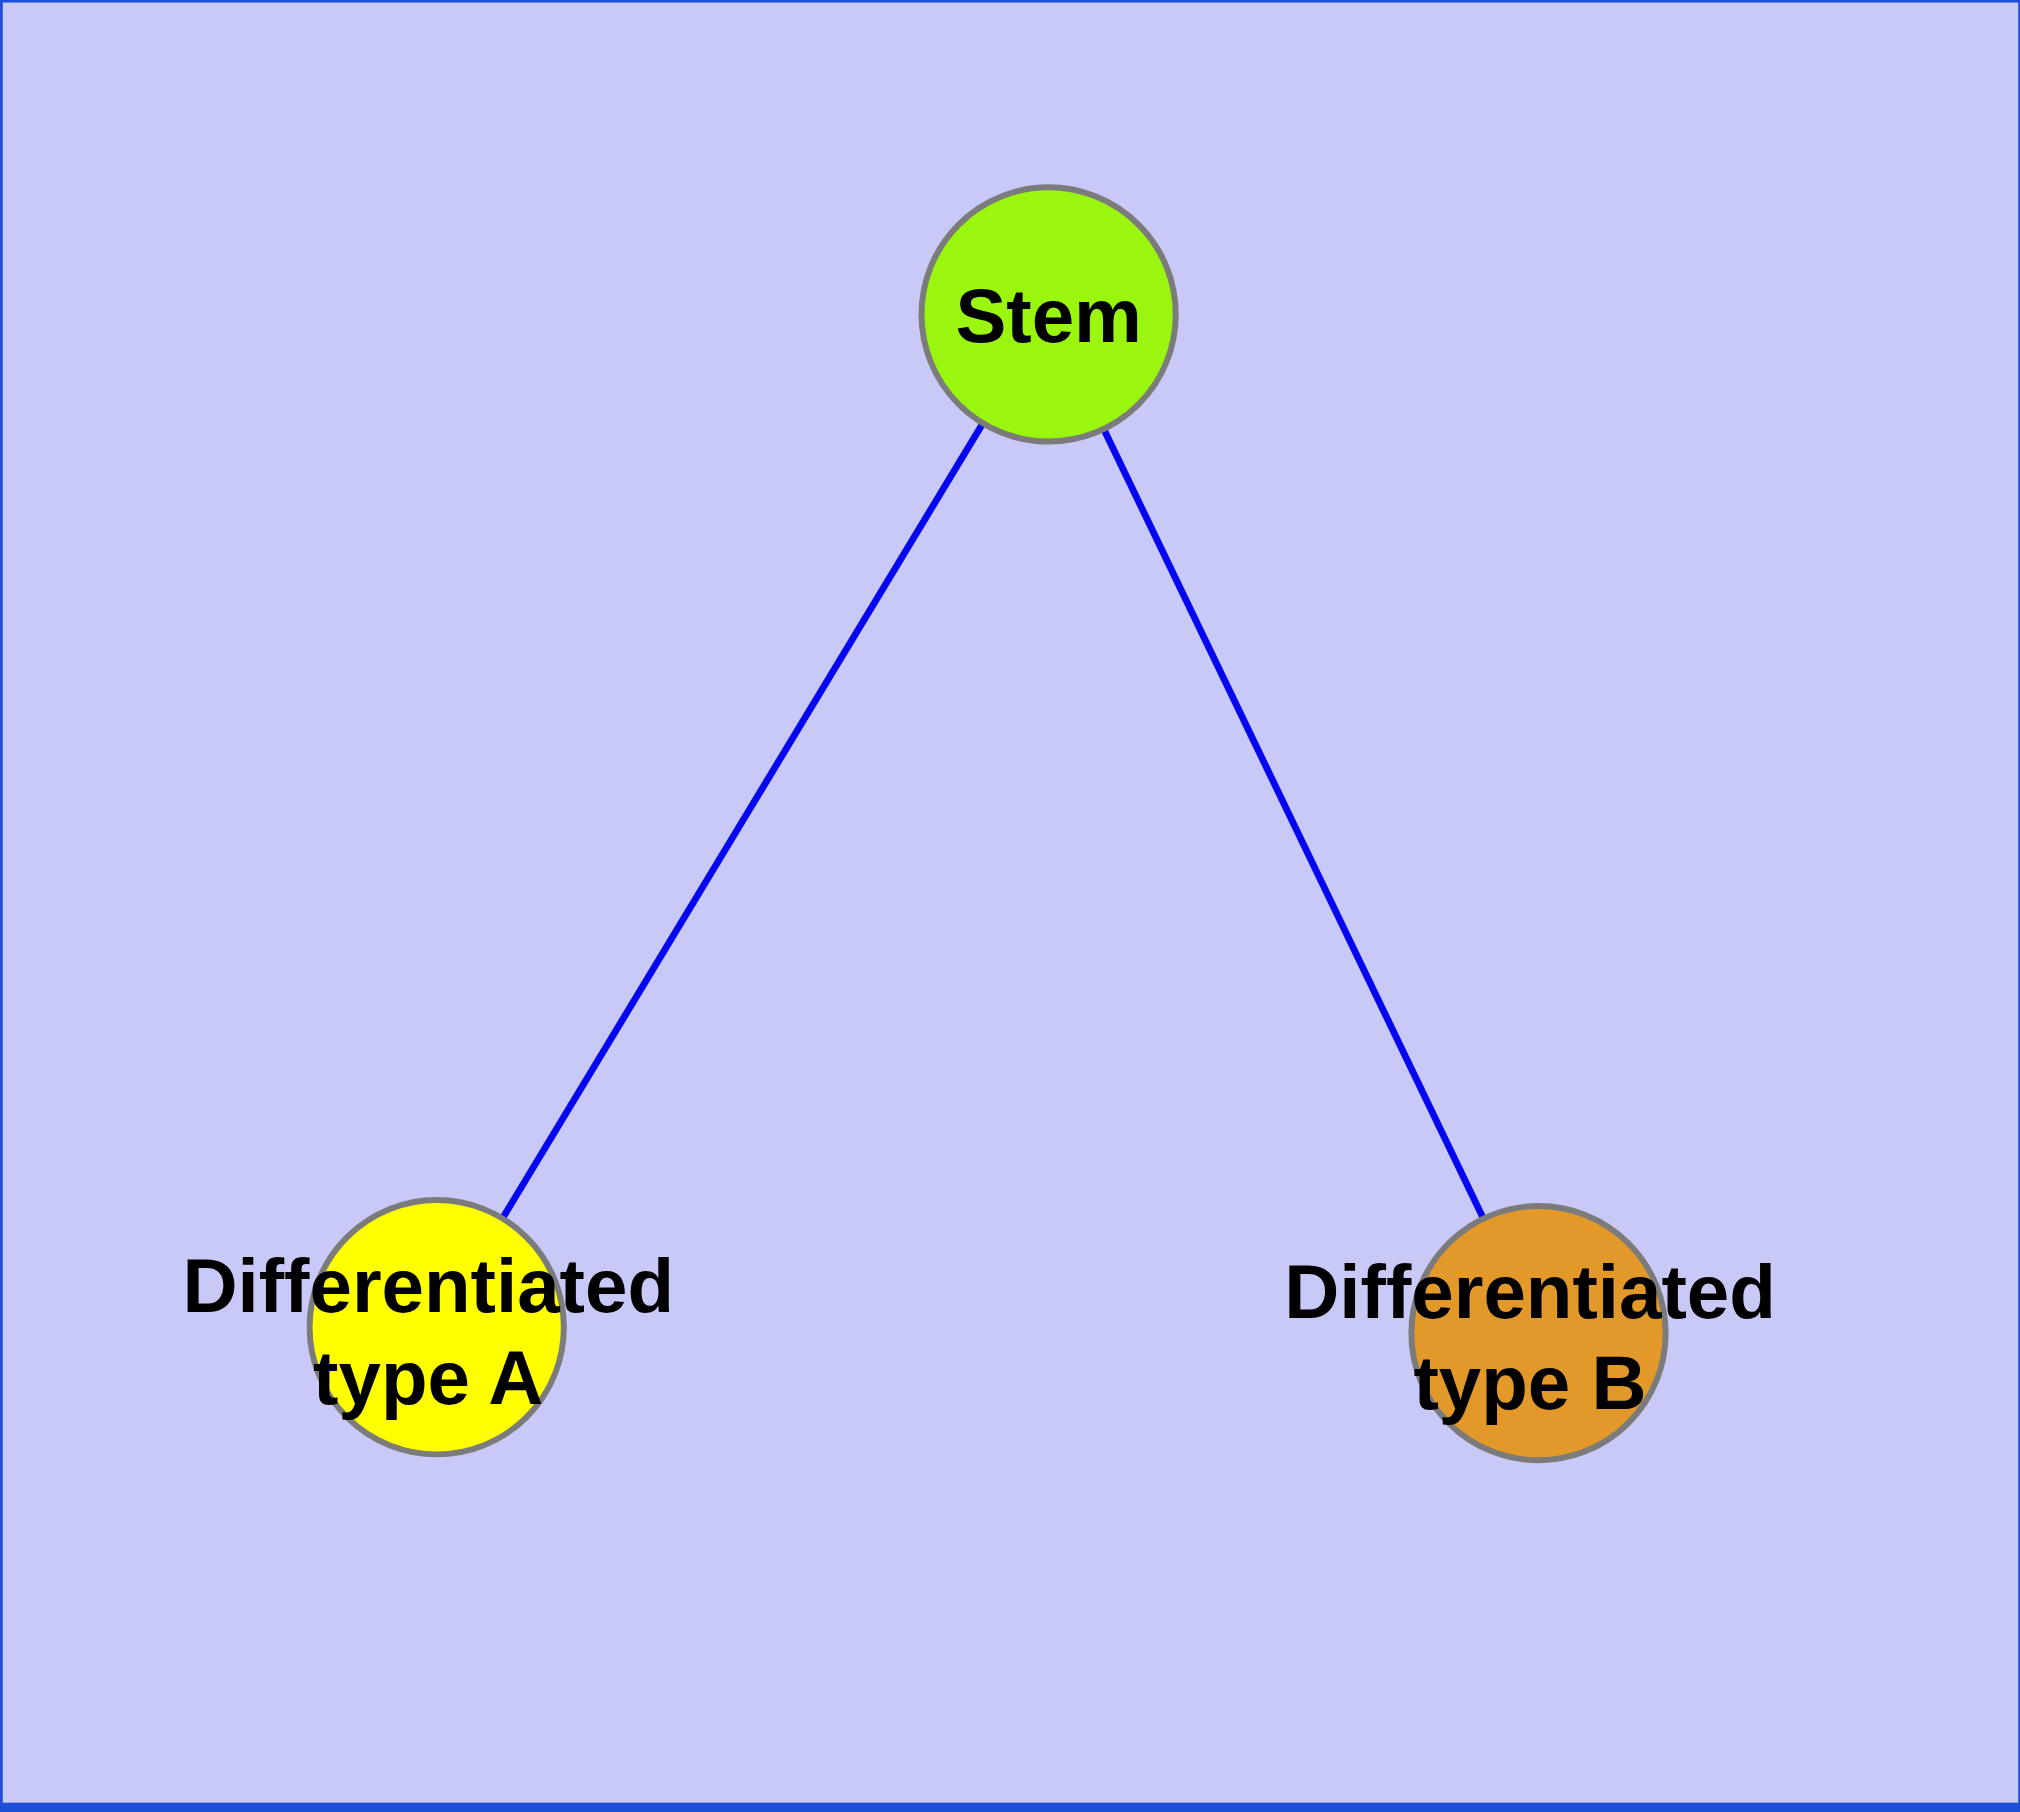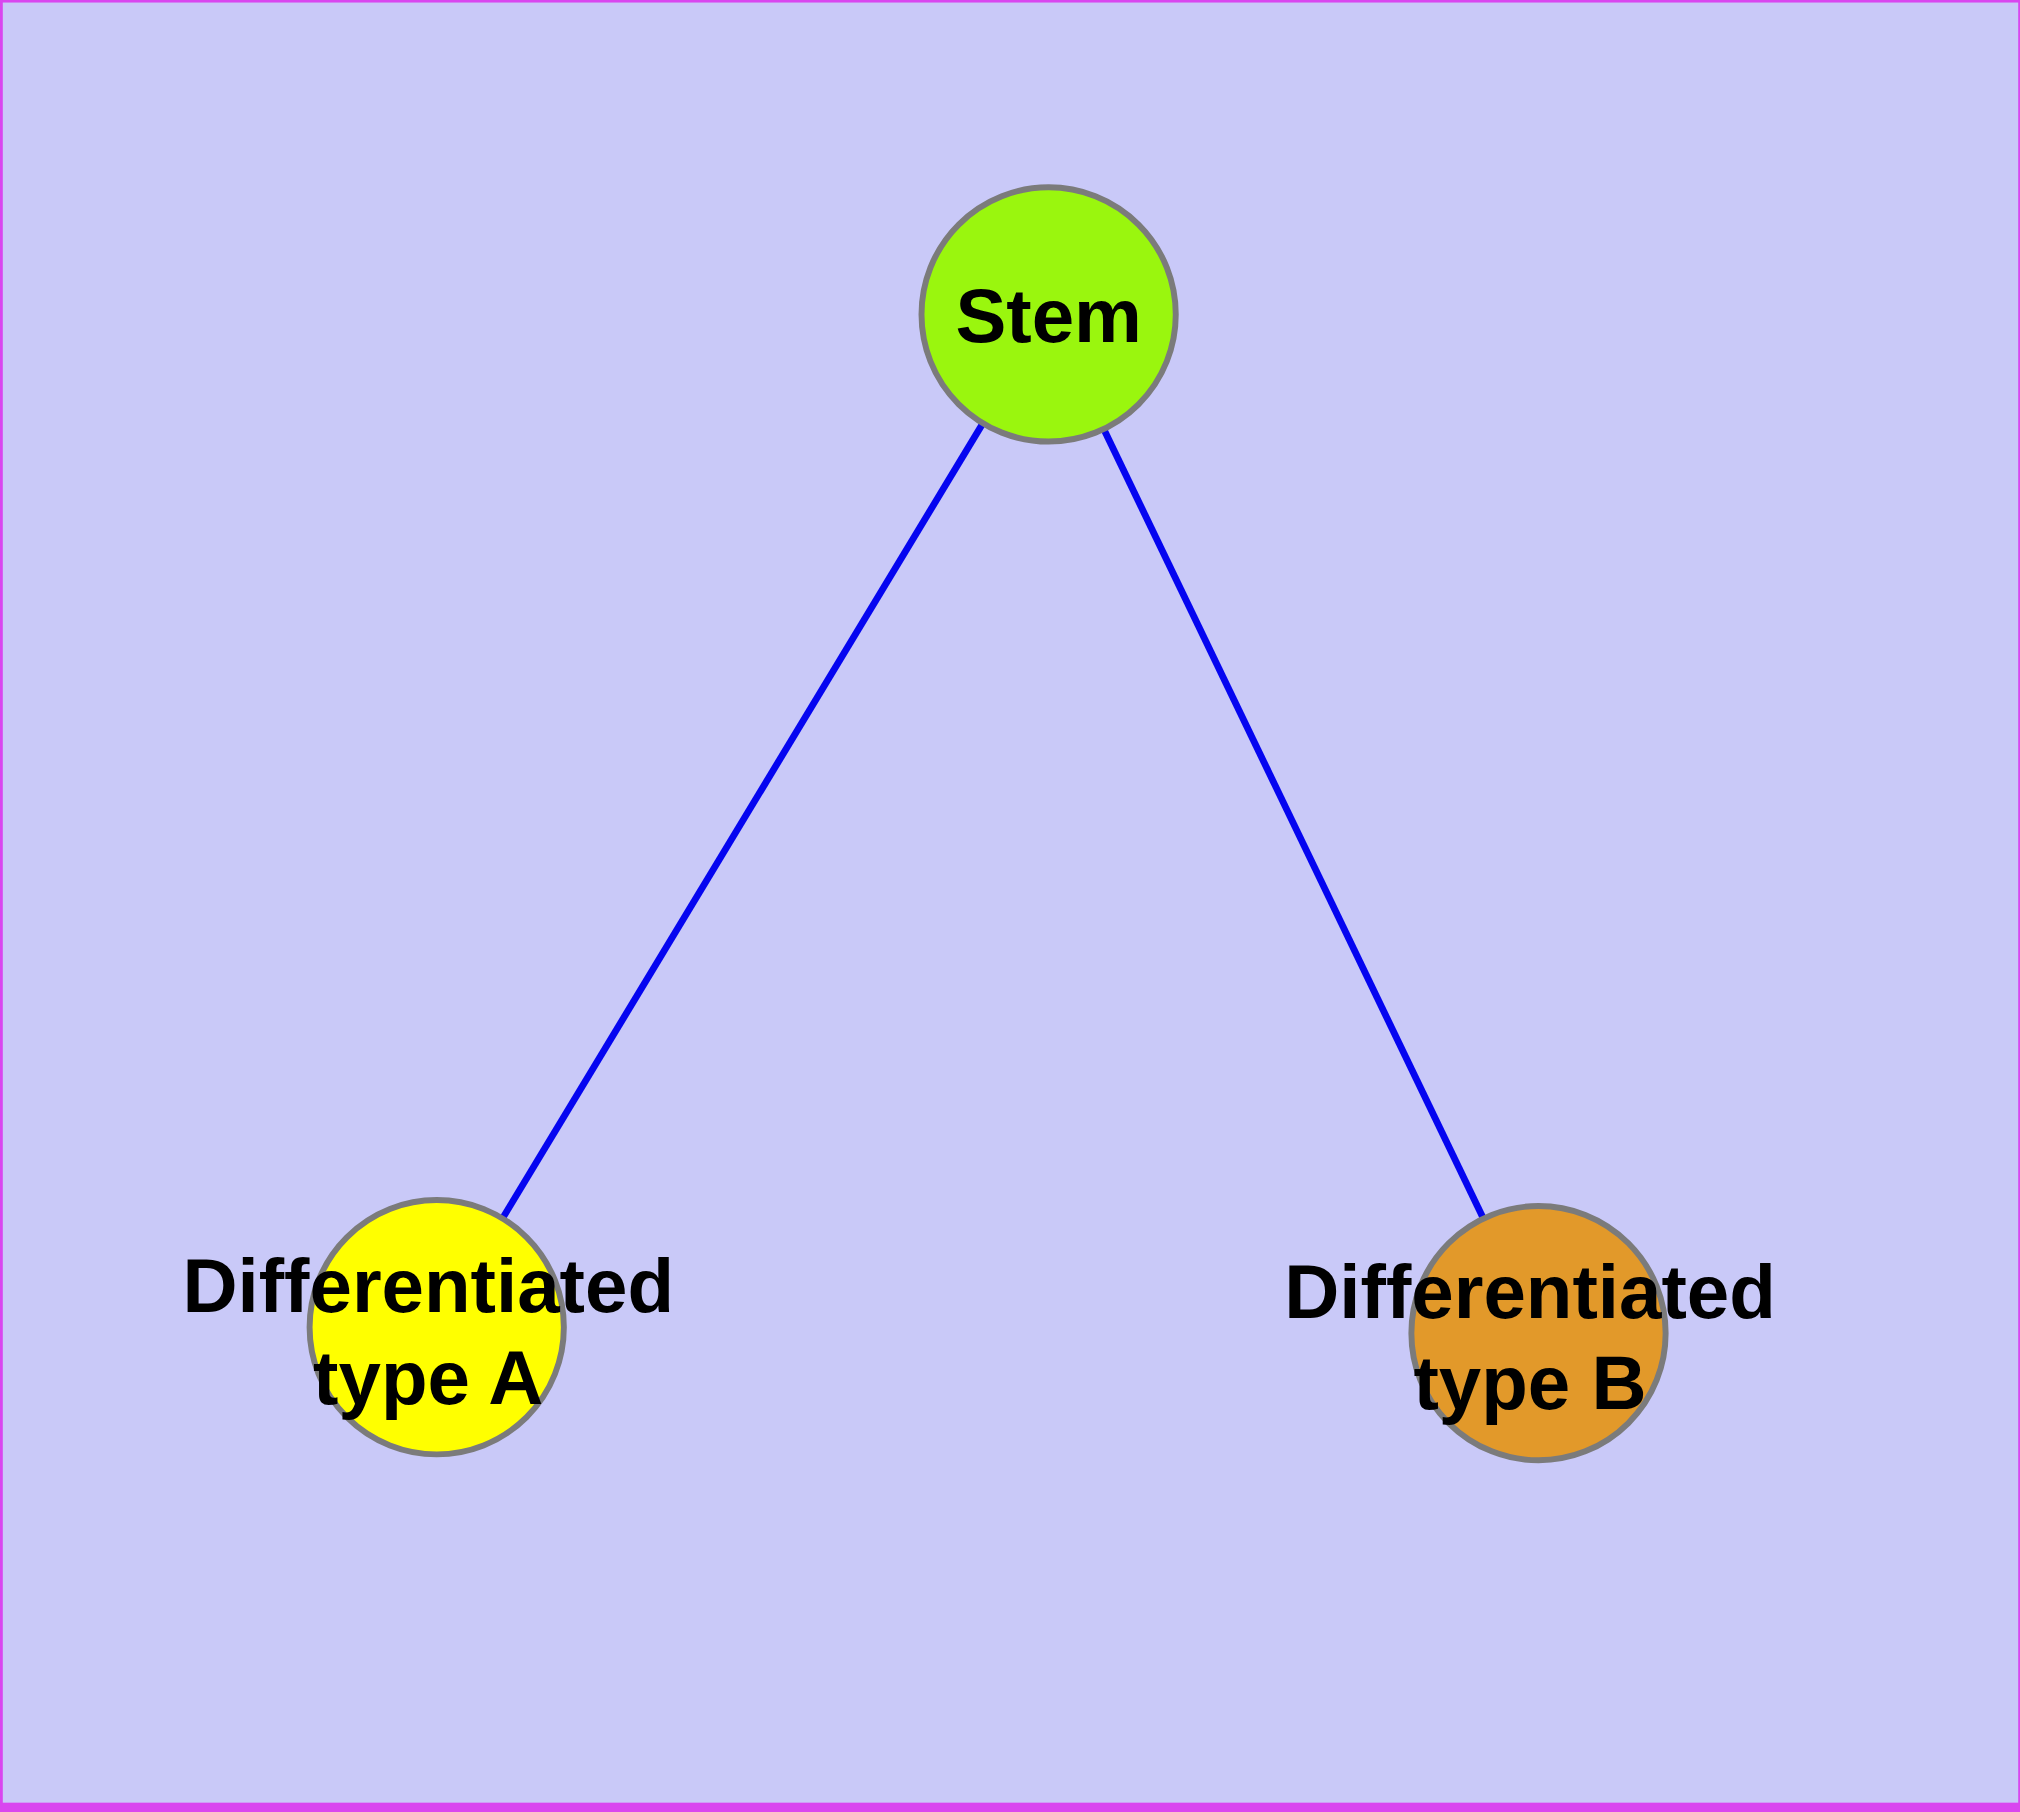--- a/index.html
+++ b/index.html
@@ -6,21 +6,21 @@
     margin: 0;
     padding: 0;
     background: #ffffff;
     width: 100%;
     height: 100%;
   }
   .stage {
     width: 2021px;
     height: 1812px;
     position: relative;
-    background: #d946ef;
+    background: #1d4ed8;
   }
   svg.diagram {
     display: block;
     width: 2021px;
     height: 1812px;
   }
   .node-label {
     font-family: "Liberation Sans", "DejaVu Sans", sans-serif;
     font-weight: bold;
     font-size: 90px;

